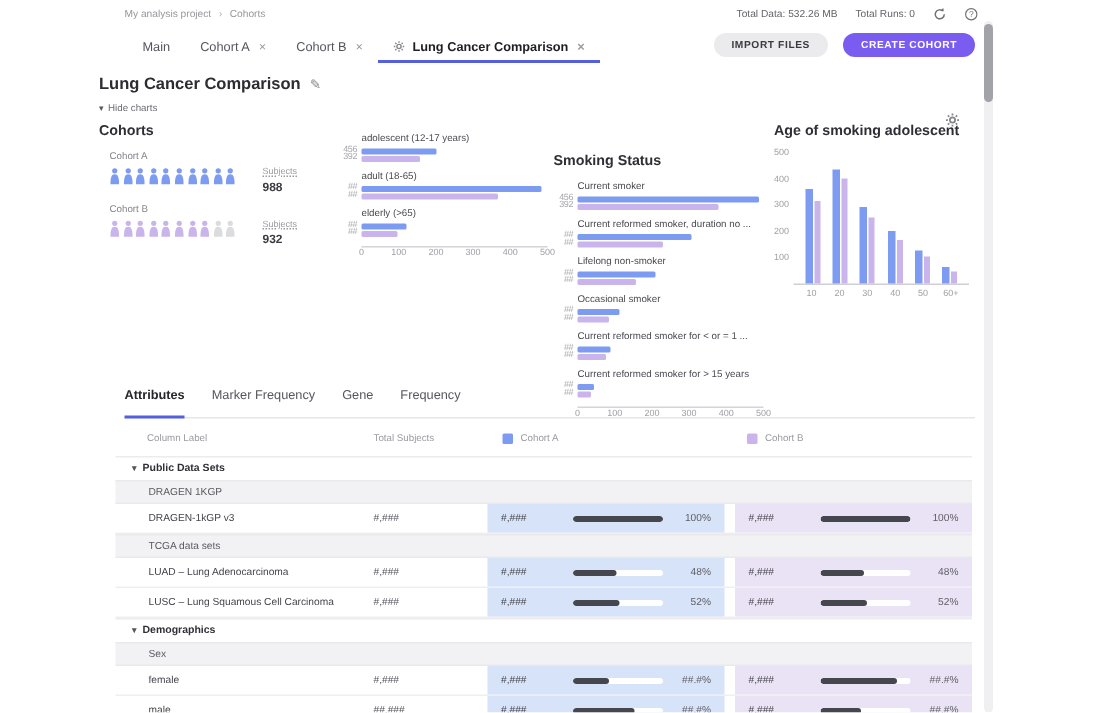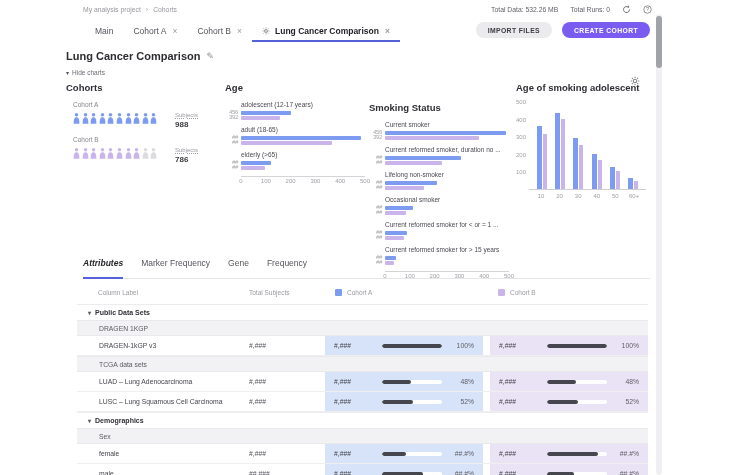--- a/index.html
+++ b/index.html
@@ -71,21 +71,21 @@
   .vbar.b{width:4px;background:var(--cohort_b);}
   .vxlabels{position:absolute;left:13px;right:2px;bottom:0;height:11px;display:flex;
             justify-content:space-between;padding:0 5px;}
   .vx{font-size:6px;color:#a0a0a6;width:14px;text-align:center;}
   .gear-settings{position:absolute;left:630px;top:72px;cursor:pointer;}
 
   
   .table-tabs{position:absolute;left:83px;top:258px;width:567px;height:20px;display:flex;gap:18px;
               border-bottom:1px solid #e6e6e9;font-size:8.5px;color:#55555c;}
   .ttab{padding-bottom:6px;cursor:pointer;}
-  .ttab.active{color:#26262b;font-weight:700;border-bottom:2px solid var(--accent);margin-bottom:-1px;font-style:italic;}
+  .ttab.active{color:#26262b;font-weight:700;border-bottom:2px solid var(--accent);margin-bottom:-1px;}
 
   
   .grid-cols{display:grid;grid-template-columns:172px 76px 158px 7px 158px;}
   .thead{position:absolute;left:77px;top:280px;width:571px;height:24px;align-items:center;
          font-size:6.5px;color:#9b9ba1;}
   .th-label{padding-left:21px;}
   .th-cohort{display:flex;align-items:center;gap:5px;}
   .th-cohort.a{padding-left:10px;}
   .th-cohort.b{padding-left:8px;}
   .swatch{width:7px;height:7px;border-radius:1px;display:inline-block;}
@@ -283,29 +283,28 @@
                   <circle cx="5" cy="2.8" r="2.5" fill="#dcdcdf"></circle>
                   <path d="M5 6.1 C1.9 6.1 0.9 9 0.9 15.6 L9.1 15.6 C9.1 9 8.1 6.1 5 6.1 Z" fill="#dcdcdf"></path>
                 </svg></span>
               <span><svg width="7" height="13" viewBox="0 0 10 16">
                   <circle cx="5" cy="2.8" r="2.5" fill="#dcdcdf"></circle>
                   <path d="M5 6.1 C1.9 6.1 0.9 9 0.9 15.6 L9.1 15.6 C9.1 9 8.1 6.1 5 6.1 Z" fill="#dcdcdf"></path>
                 </svg></span>
             </div>
             <div class="subjects">
               <div class="subj-label">Subjects</div>
-              <div class="subj-value">786</div>
+              <div class="subj-value">932</div>
             </div>
           </div>
         </div>
       </div>
   </div>
 
   <div id="age-sec">
-    <div class="chart-heading">Age</div>
     <div id="age-chart" class="hchart">
         <div class="hgroup">
           <div class="hlabel">adolescent (12-17 years)</div>
           <div class="hrow">
             <span class="hval">456</span>
             <div class="htrack">
               <div class="hbar a" style="width: 40%;"></div>
             </div>
           </div>
           <div class="hrow">

